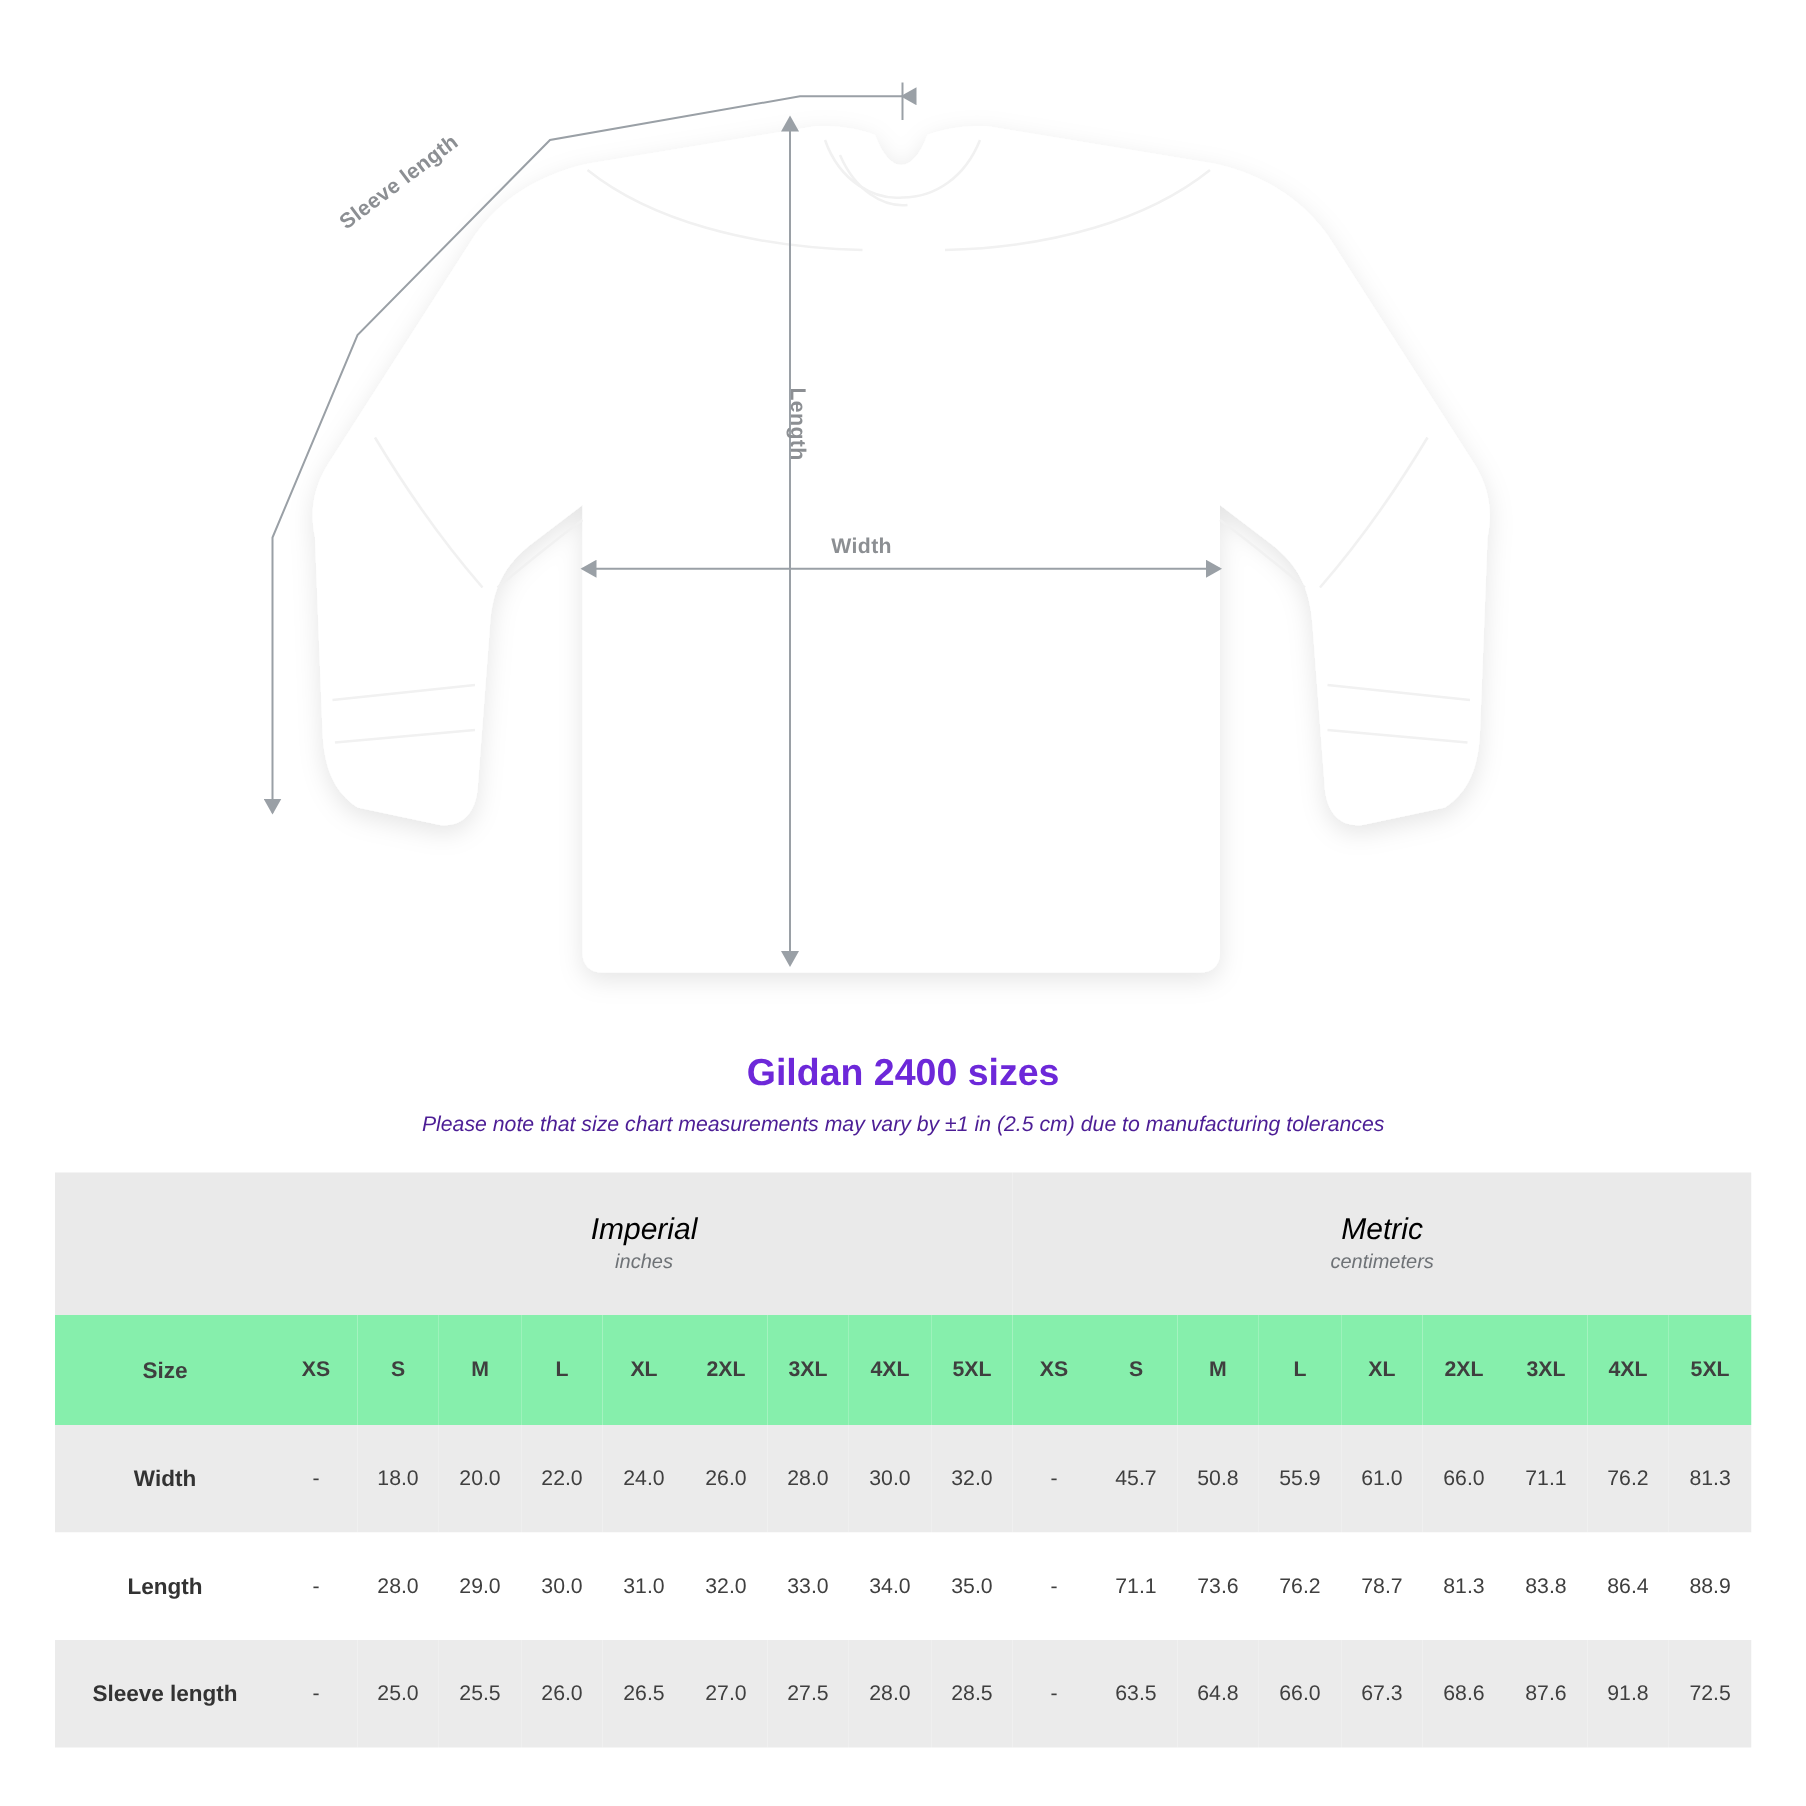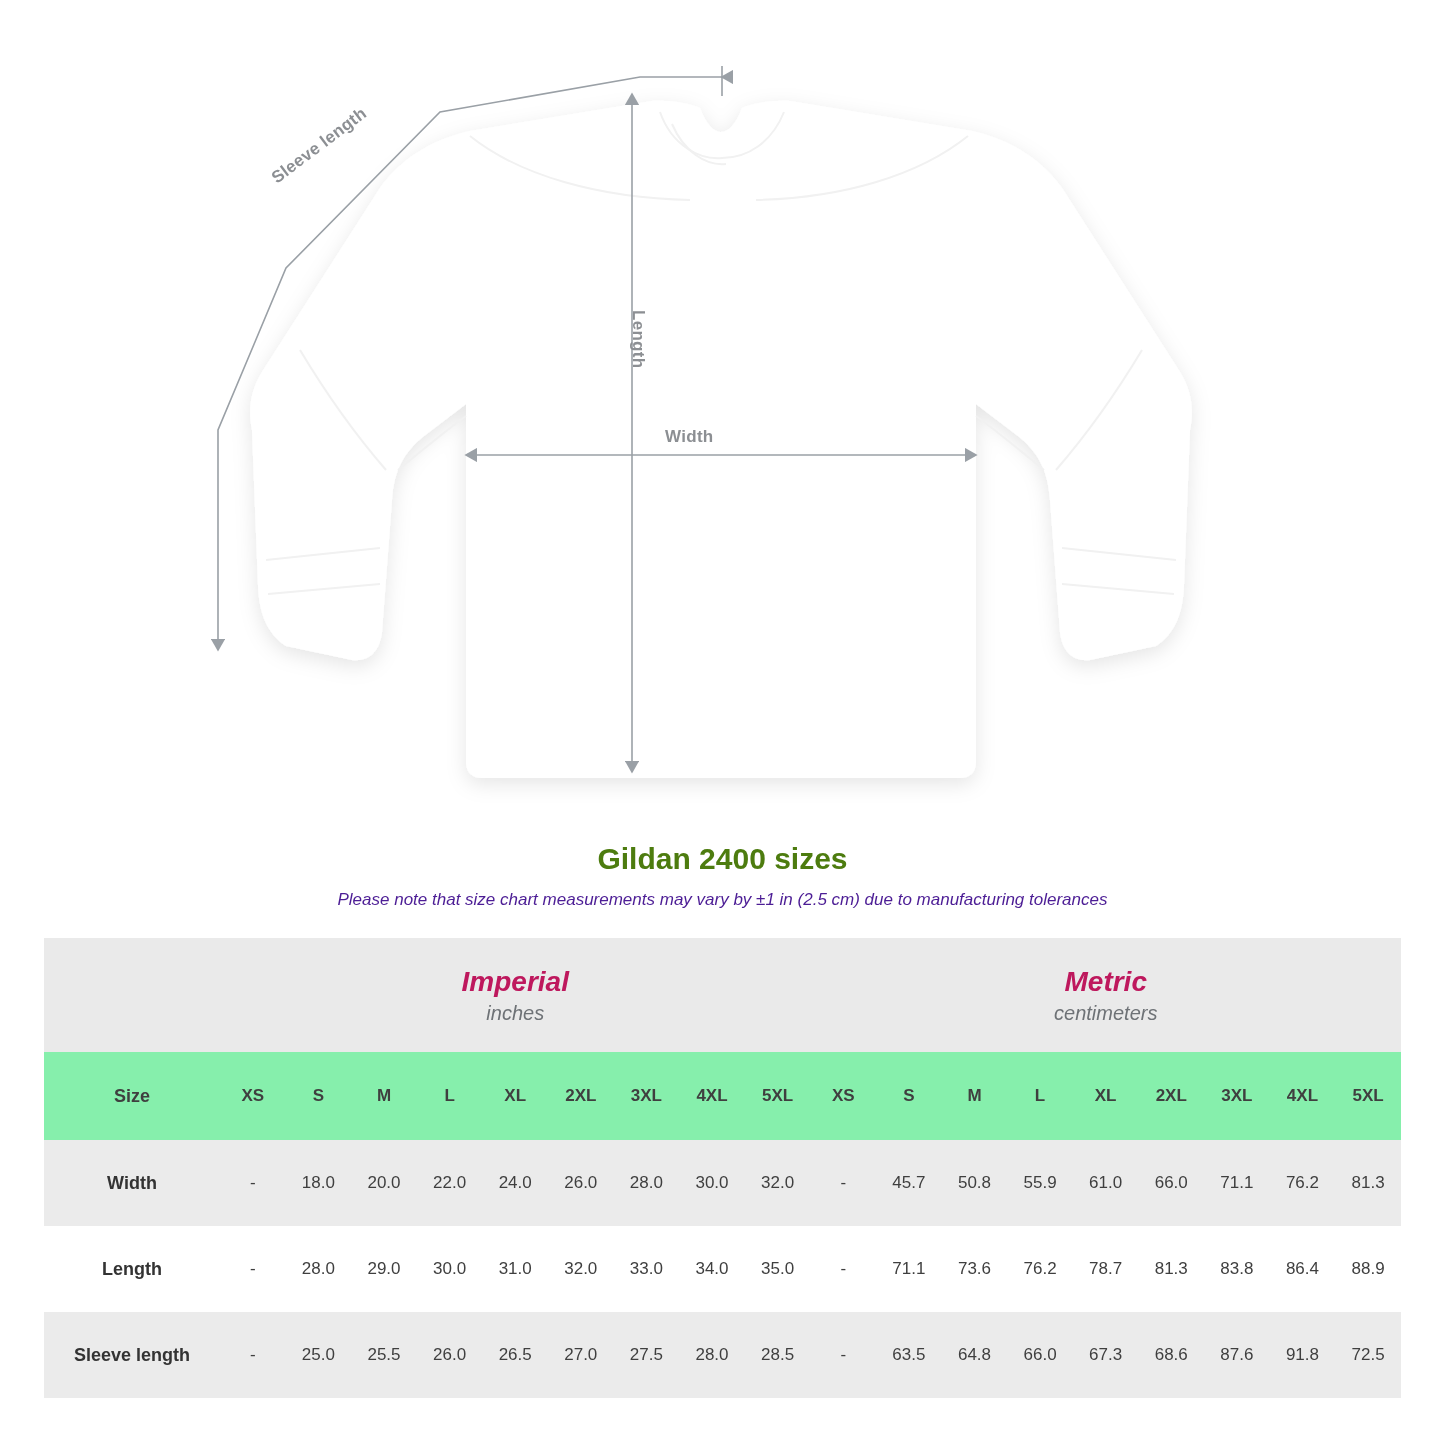--- a/index.html
+++ b/index.html
@@ -52,21 +52,21 @@
   }
 
   
   .title-block {
     text-align: center;
     margin-top: 12px;
   }
   .chart-title {
     font-size: 30px;
     font-weight: bold;
-    color: #4d7c0f;
+    color: #6d28d9;
     margin: 0 0 14px 0;
   }
   .chart-note {
     font-size: 17px;
     font-style: italic;
     color: #4c1d95;
     margin: 0;
   }
 
   
@@ -85,28 +85,28 @@
     font-size: 17px;
     color: #3f3f3f;
   }
 
   .unit-head td {
     height: 112px;
     background: #eaeaea;
     vertical-align: middle;
   }
   .unit-title {
-    font-size: 28px;
+    font-size: 24px;
     font-style: italic;
-    font-weight: bold;
-    color: #be185d;
+    font-weight: normal;
+    color: #000000;
     line-height: 1.25;
   }
   .unit-sub {
-    font-size: 20px;
+    font-size: 16px;
     font-style: italic;
     color: #6e7276;
     line-height: 1.4;
   }
 
   .head-row td {
     height: 86px;
     background: #86efac;
     font-weight: bold;
     font-size: 18px;

